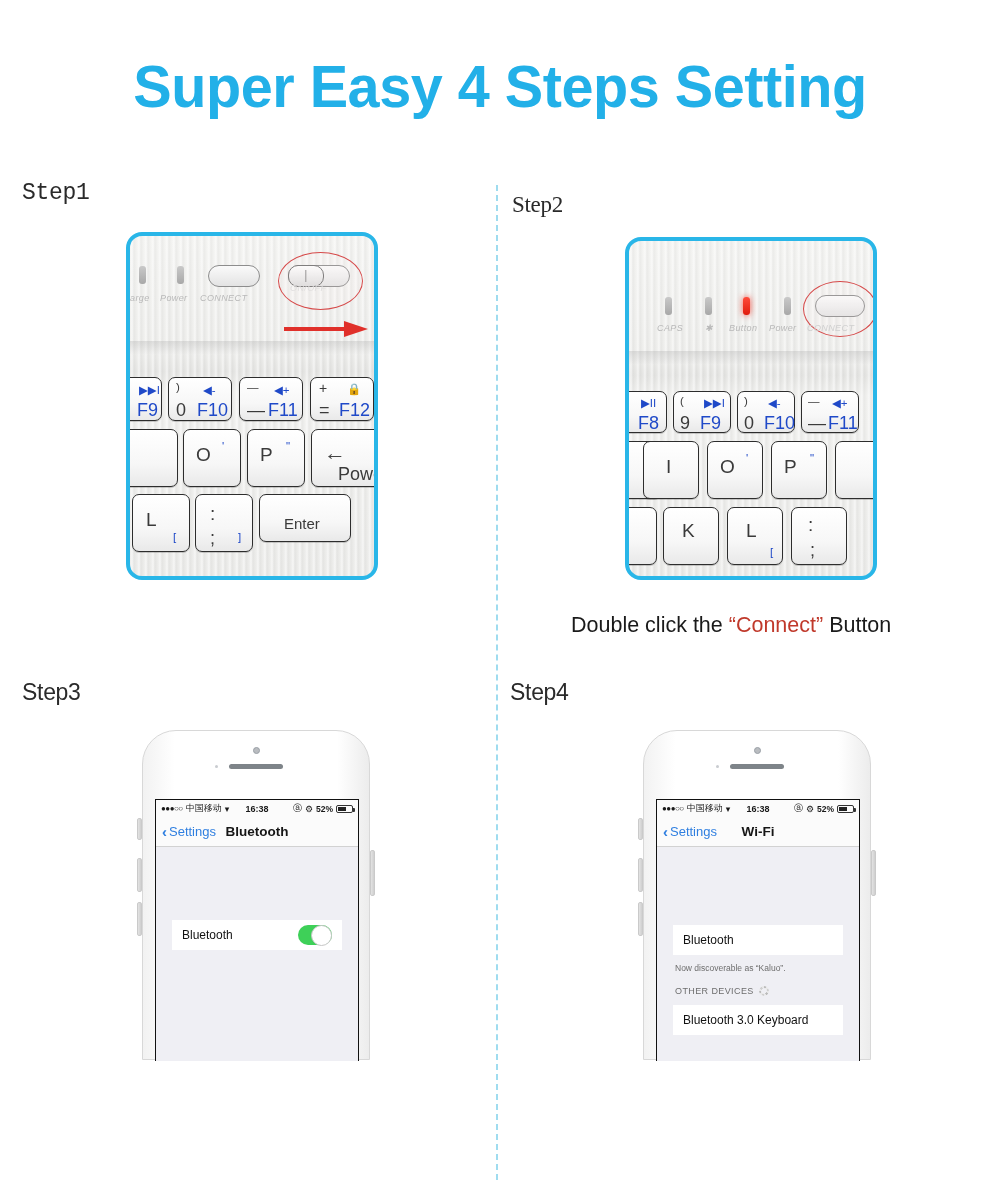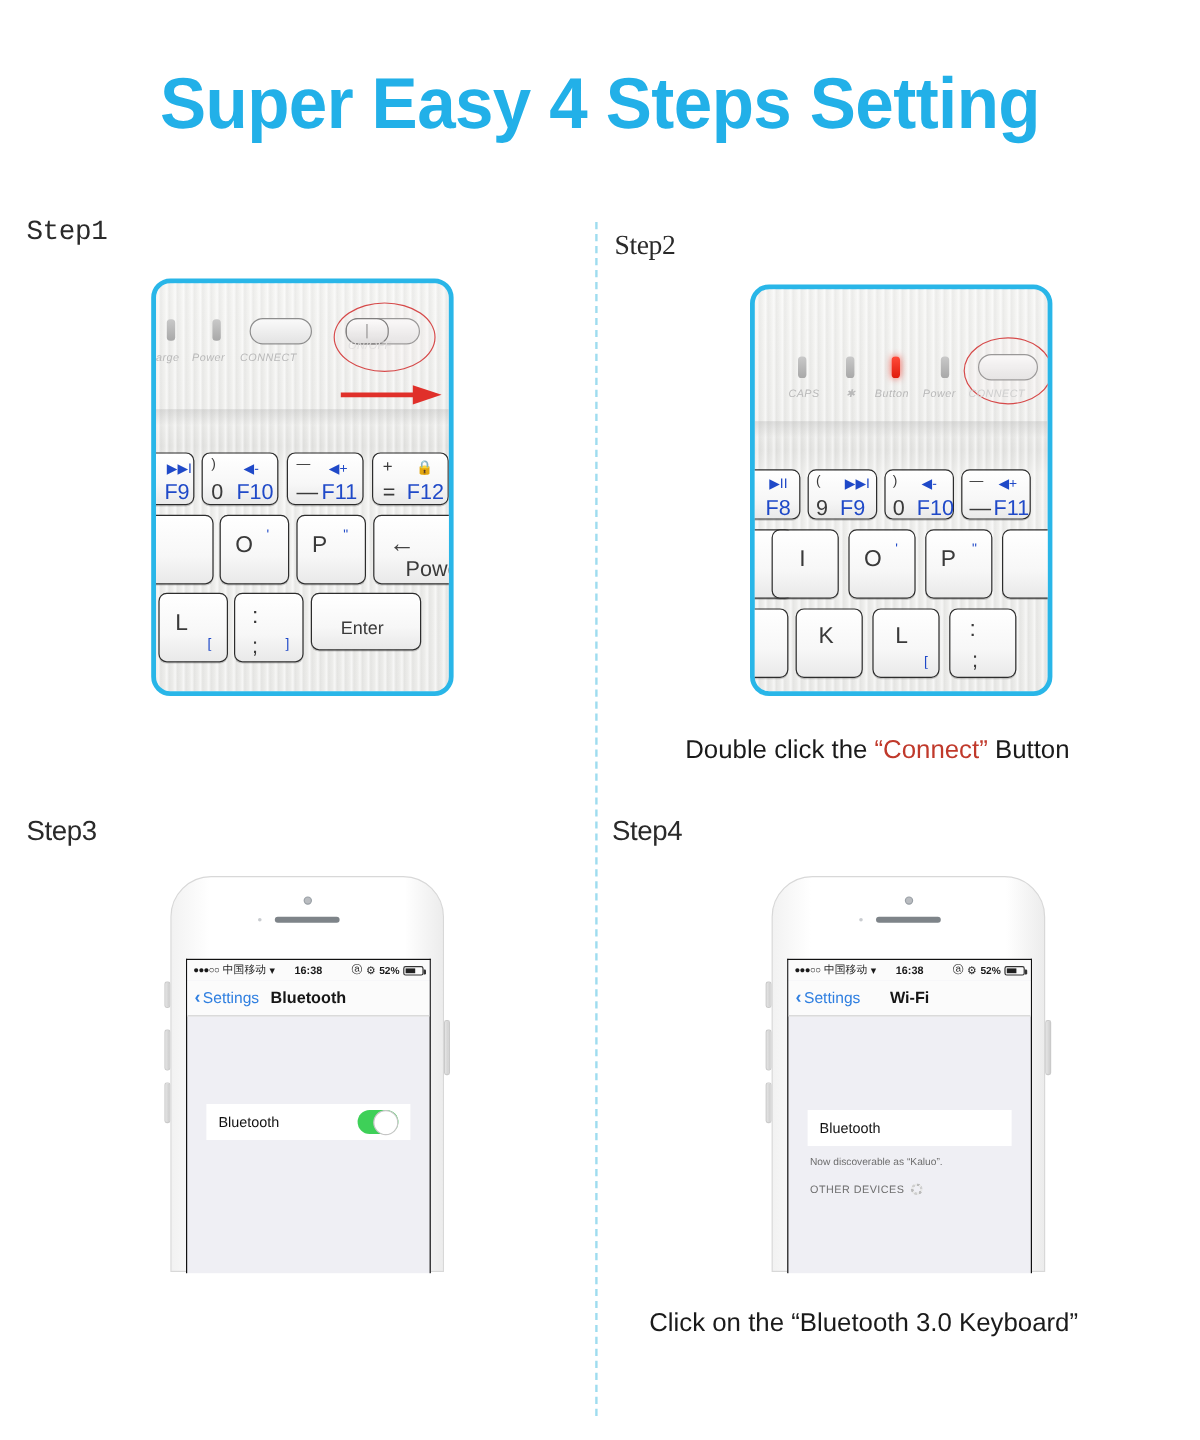--- a/index.html
+++ b/index.html
@@ -499,19 +499,21 @@
           <span>Bluetooth</span>
         </div>
 
         <div class="sub-note" style="top:163px;">Now discoverable as “Kaluo”.</div>
 
         <div class="section-hdr" style="top:186px;">
           <span>OTHER DEVICES</span>
           <span class="spinner"></span>
         </div>
 
+        <div class="list-card" style="top:205px;">
+          <span>Bluetooth 3.0 Keyboard</span>
+        </div>
       </div>
     </div>
   </div>
 
-  <div class="caption" id="cap4">Click on the “Bluetooth 3.0 Keyboard”</div>
 
 </div>
 
 </body></html>

